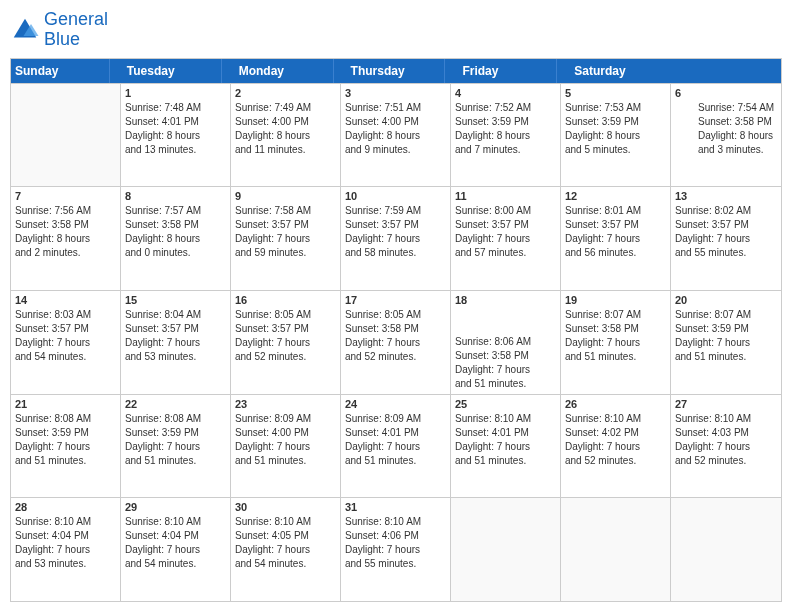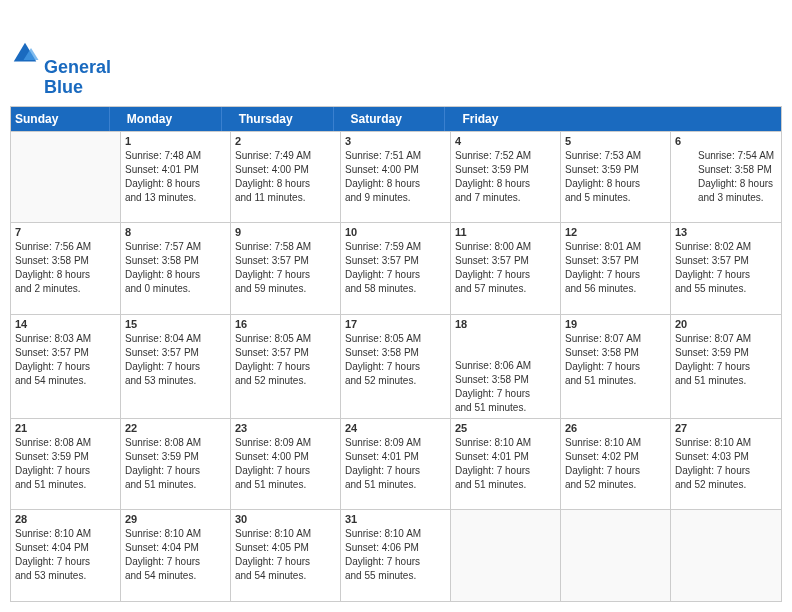--- a/index.html
+++ b/index.html
@@ -22,24 +22,23 @@
       justify-content: space-between;
       align-items: flex-start;
       margin-bottom: 8px;
     }
     .logo {
       display: flex;
       align-items: center;
     }
     .logo-text {
       font-size: 18px;
-      font-weight: bold;
+      font-weight: normal;
       color: #333;
       line-height: 1.1;
-      margin-top: 48px;
     }
     .logo-text span {
       color: #1a6abf;
     }
     .logo-icon {
       width: 30px;
       height: 30px;
       margin-right: 4px;
     }
     .title-block {
@@ -130,24 +129,25 @@
     </div>
     <div class="title-block">
       <div class="month-title"></div>
       <div class="subtitle"></div>
     </div>
   </div>
 
   <div class="calendar">
     <div class="cal-header-row" id="cal-header">
         <div class="cal-header-cell">Sunday</div>
+        <div class="cal-header-cell">Tuesday</div>
         <div class="cal-header-cell">Monday</div>
         <div class="cal-header-cell">Thursday</div>
+        <div class="cal-header-cell">Friday</div>
         <div class="cal-header-cell">Saturday</div>
-        <div class="cal-header-cell">Friday</div>
       </div>
     <div class="cal-body" id="cal-body">
         <div class="cal-row">
           <div class="cal-cell empty"></div>
           <div class="cal-cell">
             <div class="day-number">1</div>
             <div class="cell-info" style="white-space: pre-line;">Sunrise: 7:48 AM
 Sunset: 4:01 PM
 Daylight: 8 hours
 and 13 minutes.</div>

